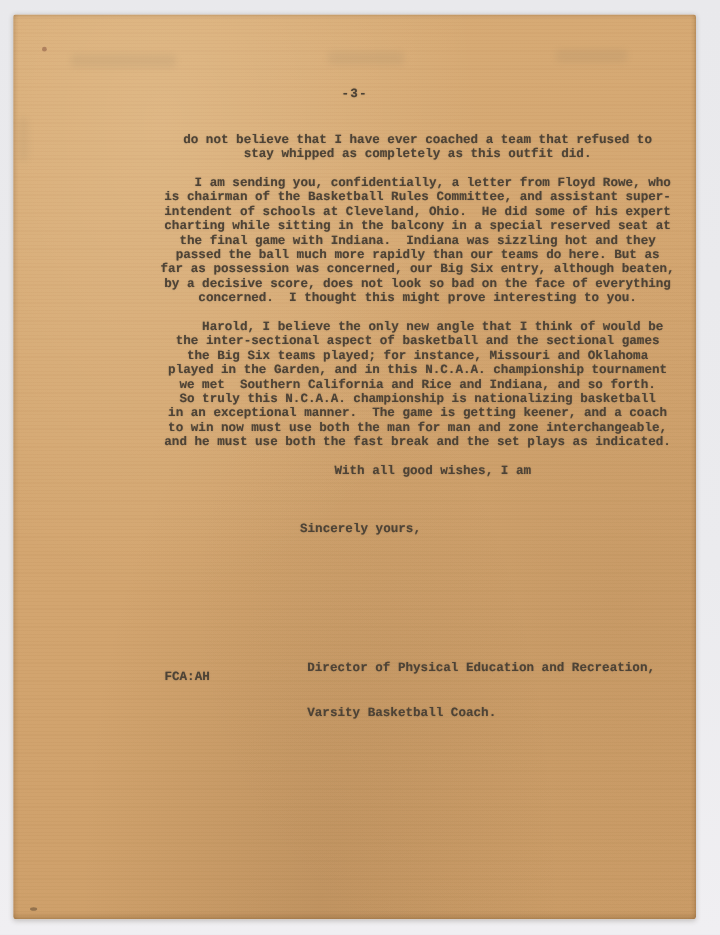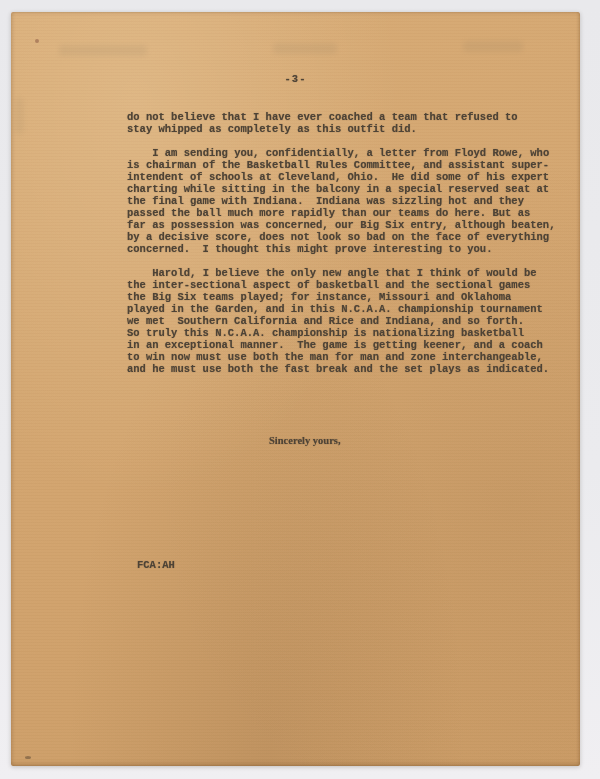--- a/index.html
+++ b/index.html
@@ -54,26 +54,26 @@
     letter-spacing: 1px;
   }
   .letter-body {
     position: absolute;
     left: 116px;
     top: 99px;
     width: 442px;
   }
   .letter-body p {
     margin: 0 0 12px 0;
+    text-align: center;
   }
   .closing {
     position: absolute;
-    left: 258px;
+    left: 239px;
     top: 423px;
-    font-family: Liberation Serif, serif;
   }
   .signature-block {
     position: absolute;
     left: 245px;
     top: 514px;
     line-height: 12.6px;
   }
   .initials {
     position: absolute;
     left: 126px;
@@ -129,21 +129,26 @@
 concerned.  I thought this might prove interesting to you.</p>
       <p class="typed">    Harold, I believe the only new angle that I think of would be
 the inter-sectional aspect of basketball and the sectional games
 the Big Six teams played; for instance, Missouri and Oklahoma
 played in the Garden, and in this N.C.A.A. championship tournament
 we met  Southern California and Rice and Indiana, and so forth.
 So truly this N.C.A.A. championship is nationalizing basketball
 in an exceptional manner.  The game is getting keener, and a coach
 to win now must use both the man for man and zone interchangeable,
 and he must use both the fast break and the set plays as indicated.</p>
+      <p class="typed">    With all good wishes, I am</p>
     </div>
 
     <div class="closing typed">Sincerely yours,</div>
 
+    <div class="signature-block typed">
+      <div>Director of Physical Education and Recreation,</div>
+      <div>Varsity Basketball Coach.</div>
+    </div>
 
     <div class="initials typed">FCA:AH</div>
 
   </div>
 </div>
 
 </body></html>

